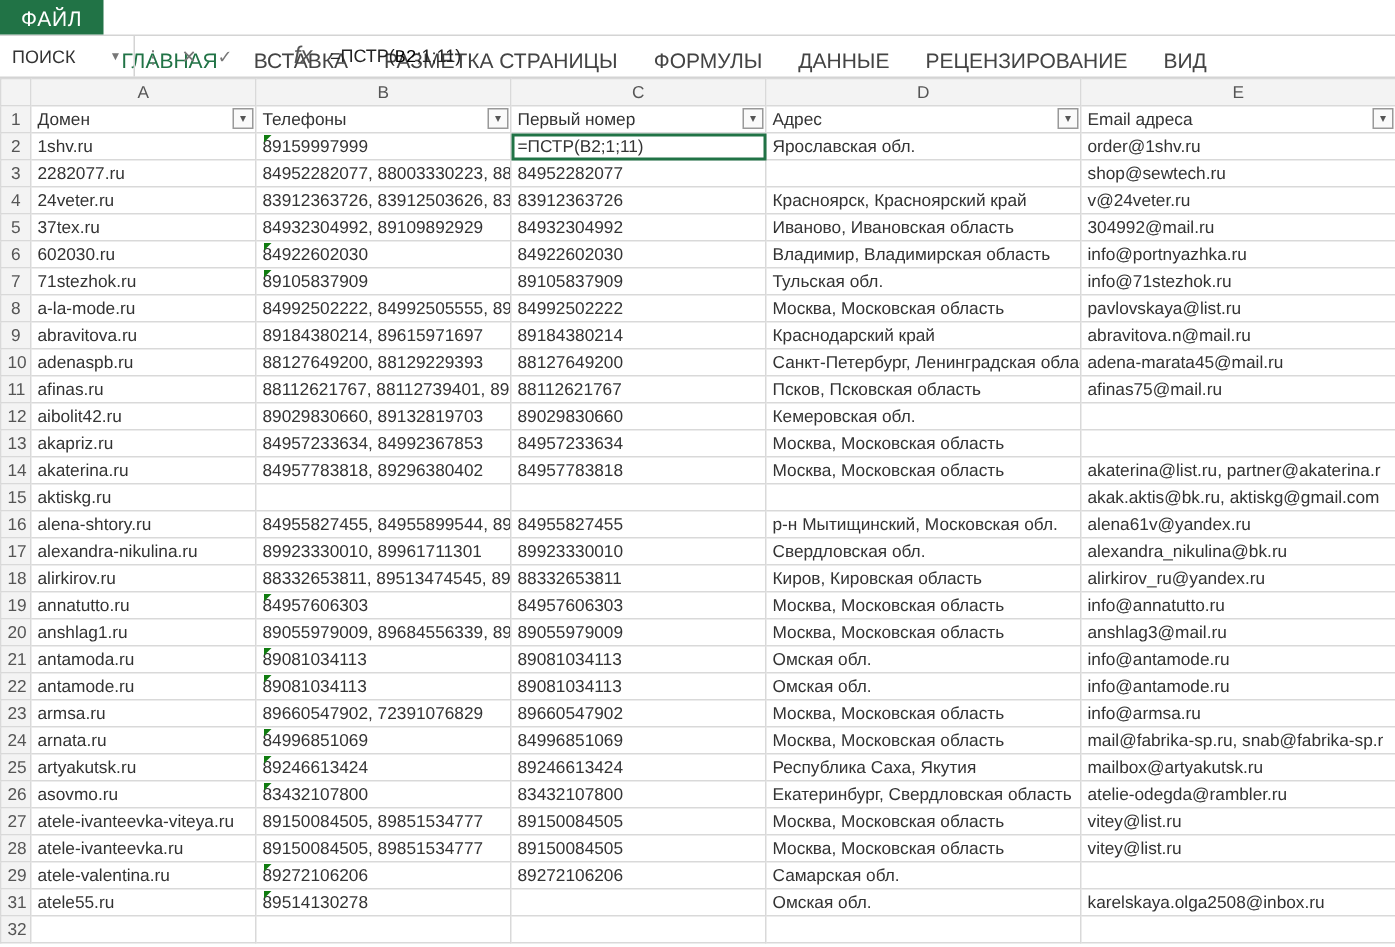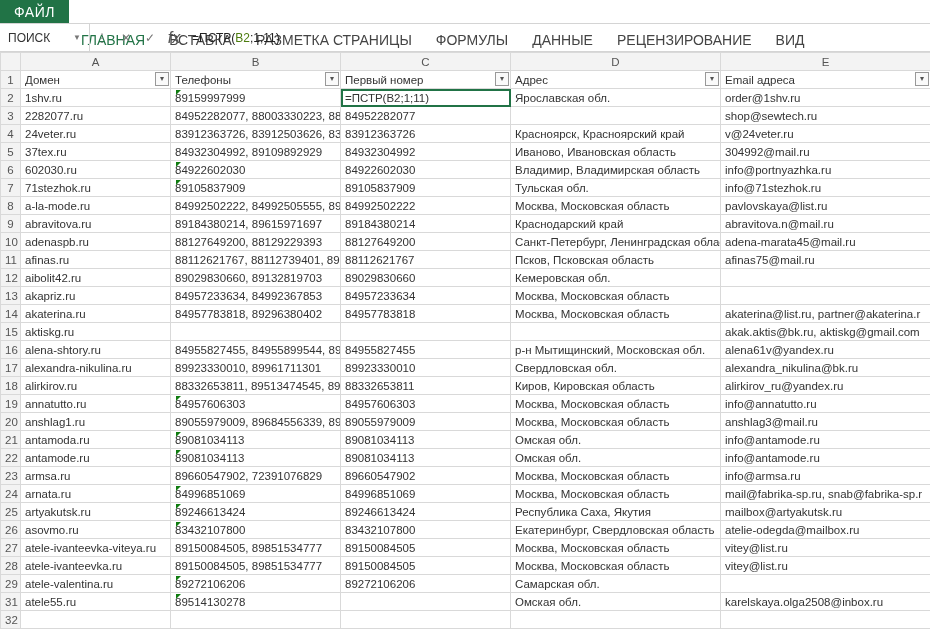--- a/index.html
+++ b/index.html
@@ -5,23 +5,23 @@
   * { box-sizing: border-box; margin: 0; padding: 0; }
   body { font-family: "Segoe UI", Arial, sans-serif; font-size: 12px; color: #333; width: 930px; height: 631px; overflow: hidden; background: #fff; }
   .ribbon { display: flex; align-items: stretch; height: 24px; border-bottom: 1px solid #d4d4d4; font-size: 14px; }
   .ribbon .file-tab { background: #217346; color: #fff; padding: 0 14px; display: flex; align-items: center; font-weight: 400; letter-spacing: .5px; }
   .ribbon .tab { padding: 0 12px; display: flex; align-items: center; color: #444; cursor: pointer; margin-top: 40px; }
   .ribbon .tab.active { color: #217346; }
   .fbar { display: flex; align-items: center; height: 28px; border-bottom: 1px solid #d4d4d4; font-size: 12px; }
   .namebox { width: 90px; padding: 0 8px; display: flex; align-items: center; justify-content: space-between; border-right: 1px solid #d4d4d4; height: 100%; }
   .namebox .dd { font-size: 8px; color: #777; }
   .fbar .ico { width: 24px; text-align: center; color: #777; font-size: 12px; }
-  .fbar .fx { width: 24px; text-align: center; font-style: italic; color: #555; font-size: 16px; }
+  .fbar .fx { width: 24px; text-align: center; font-style: italic; color: #555; font-size: 16px; margin-left: 28px; }
   .fbar .formula { flex: 1; padding: 0 6px; color: #222; font-size: 12px; }
-  .formula .ref { color: #4d7c0f; }
+  .formula .ref { color: #000000; font-family: Liberation Mono, monospace; }
   .sheet { position: relative; }
   table { border-collapse: collapse; table-layout: fixed; width: 930px; }
   th, td { border: 1px solid #d9d9d9; height: 18px; padding: 0 4px; font-size: 11.5px; white-space: nowrap; overflow: hidden; text-align: left; vertical-align: middle; }
   th { background: #f3f3f3; font-weight: 400; text-align: center; color: #555; }
   thead th.rowh { width: 20px; }
   tbody th { width: 20px; text-align: center; background: #f3f3f3; font-weight: 400; color: #555; }
   .hdr { position: relative; }
   .filter { position: absolute; right: 1px; top: 1px; width: 14px; height: 14px; border: 1px solid #999; background: #fafafa; font-size: 8px; line-height: 12px; text-align: center; color: #555; cursor: pointer; }
   .green-tri { position: absolute; width: 0; height: 0; border-left: 5px solid #107c10; border-bottom: 5px solid transparent; left: 1px; top: 1px; }
   .cellwrap { position: relative; height: 100%; display: flex; align-items: center; }
@@ -787,21 +787,21 @@
               <span>83432107800</span>
             </div>
           </td>
           <td>
             <div class="cellwrap">
               <span>Екатеринбург, Свердловская область</span>
             </div>
           </td>
           <td>
             <div class="cellwrap">
-              <span>atelie-odegda@mailbox.ru</span>
+              <span>atelie-odegda@rambler.ru</span>
             </div>
           </td>
         </tr>
         <tr>
           <th>27</th>
           <td>
             <div class="cellwrap">
               <span>atele-ivanteevka-viteya.ru</span>
             </div>
           </td>

